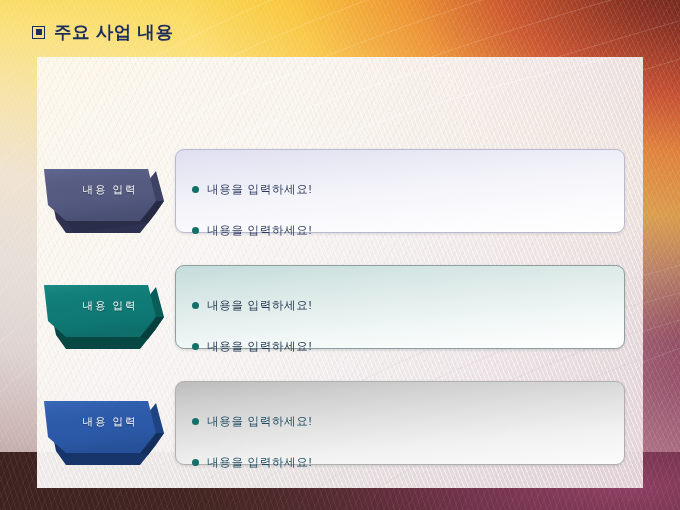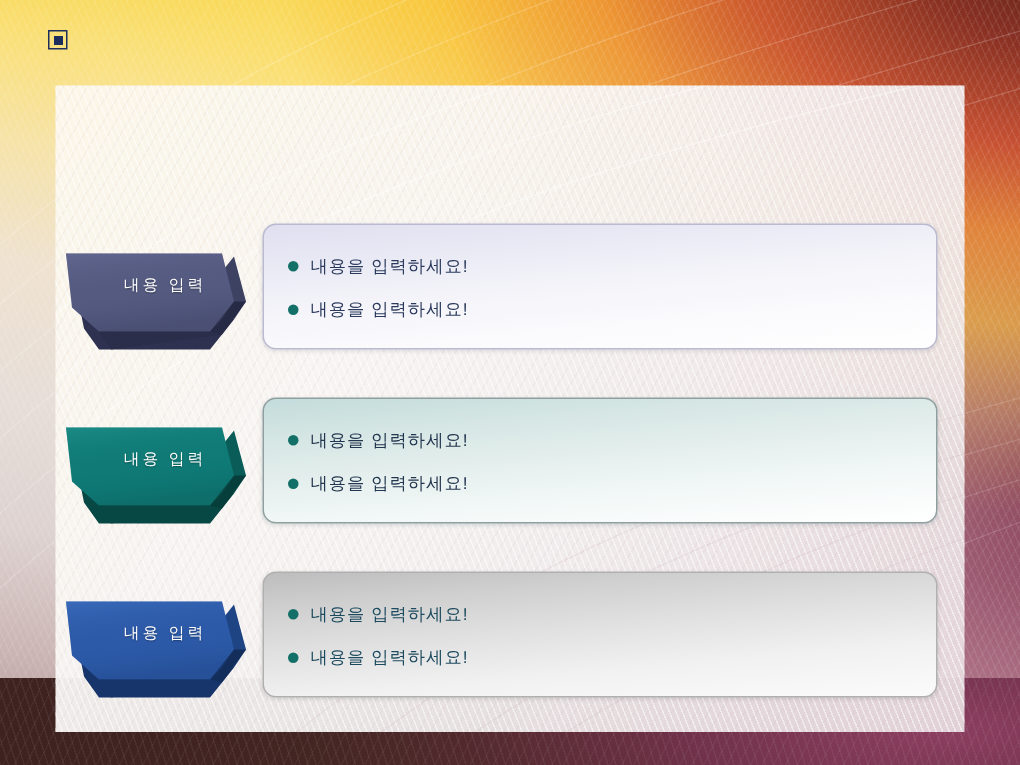--- a/index.html
+++ b/index.html
@@ -284,20 +284,21 @@
       #f1f1f1 70%,
       #fbfbfb 100%);
     border: 1px solid #b0b0b0;
     box-shadow: 0 1px 3px rgba(70,70,70,0.18);
   }
   .bullet-line {
     display: flex;
     align-items: center;
     gap: 8px;
     height: 29px;
+    margin-top: 12px;
   }
   .bullet-dot {
     width: 7px;
     height: 7px;
     border-radius: 50%;
     background: #137068;
     flex: 0 0 auto;
   }
   .bullet-text {
     font-size: 11.5px;
@@ -330,20 +331,21 @@
       <path d="M290,530 C400,445 510,365 715,310"></path>
       <path d="M350,532 C450,460 550,390 718,335"></path>
     </g>
   </svg>
   <div class="bg-bottom-band"></div>
 
   <div class="title-row">
     <span class="title-icon">
         <i></i>
       </span>
+    <span class="title-text">주요 사업 내용</span>
   </div>
 
   <div class="panel">
     <div class="panel-weave"></div>
     <svg class="panel-arcs" viewBox="0 0 606 431" preserveAspectRatio="none">
       <g fill="none" stroke="#ffffff" stroke-opacity="0.75" stroke-width="0.9">
         <path d="M-20,170 C100,60 300,-10 560,-70"></path>
         <path d="M-20,215 C110,95 320,20 600,-40"></path>
         <path d="M-20,262 C125,130 345,50 620,-10"></path>
       </g>

